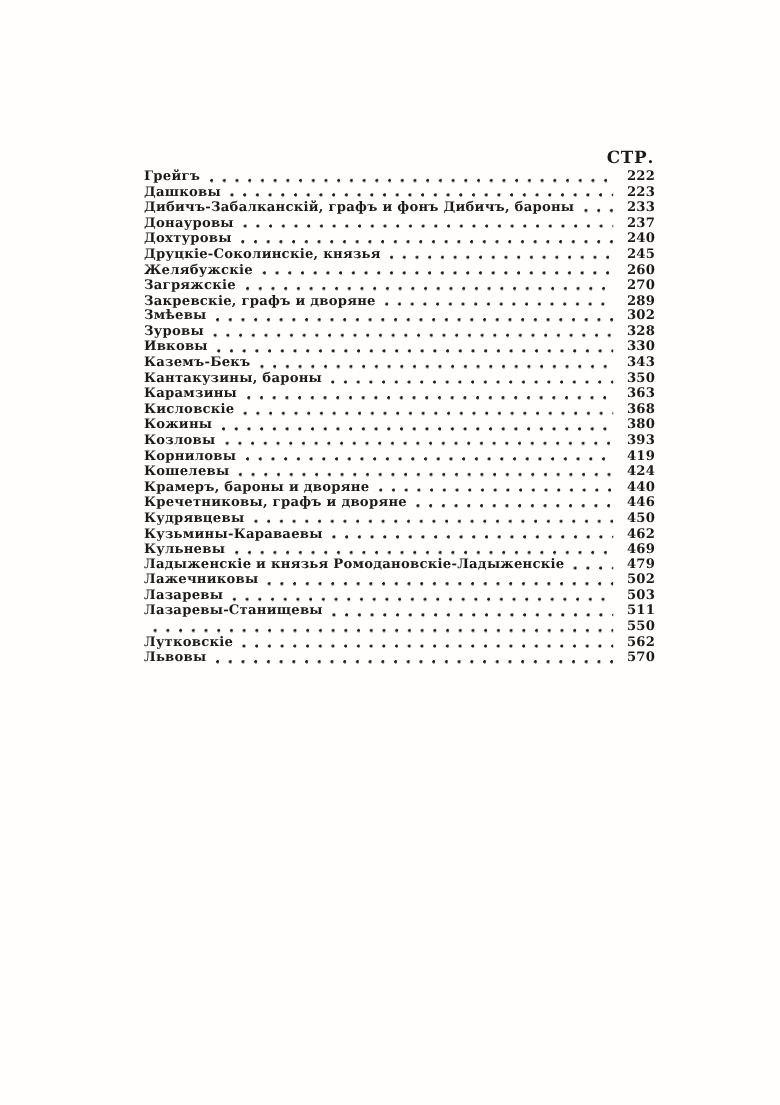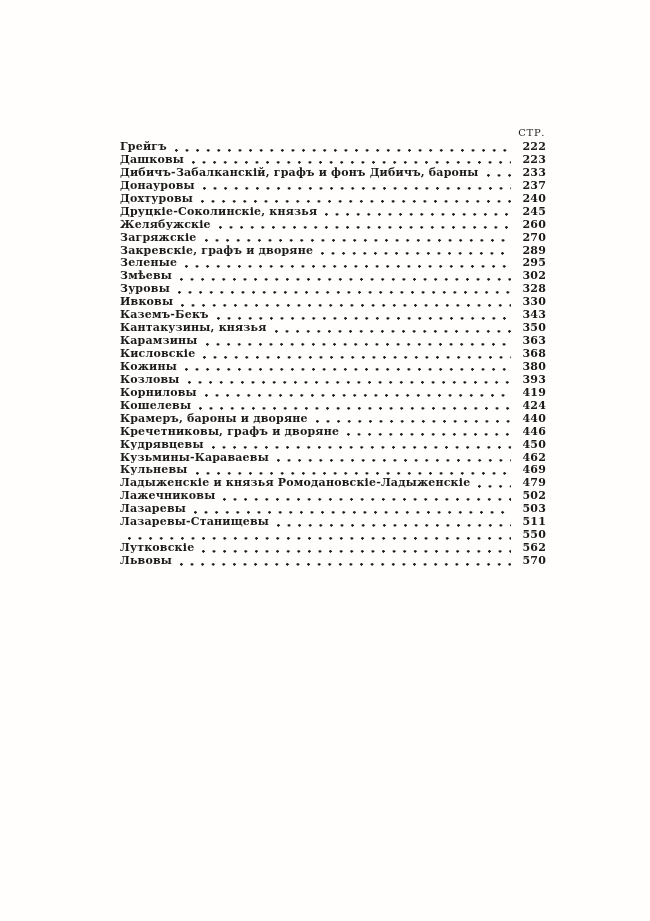--- a/index.html
+++ b/index.html
@@ -17,22 +17,22 @@
     overflow: hidden;
   }
   .content {
     position: absolute;
     left: 120px;
     top: 127px;
     width: 426px;
   }
   .col-header {
     text-align: right;
-    font-size: 10px;
-    font-weight: normal;
+    font-size: 14px;
+    font-weight: bold;
     letter-spacing: 0.6px;
     height: 14px;
     line-height: 11px;
     padding-right: 1px;
   }
   .toc-list {
     width: 100%;
   }
   .row {
     display: flex;
@@ -114,25 +114,20 @@
     <span class="leader"></span>
     <span class="pagenum">270</span>
   </div>
 
   <div class="row">
     <span class="name">Закревскіе, графъ и дворяне</span>
     <span class="leader"></span>
     <span class="pagenum">289</span>
   </div>
 
-  <div class="row">
-    <span class="name">Зеленые</span>
-    <span class="leader"></span>
-    <span class="pagenum">295</span>
-  </div>
 
   <div class="row">
     <span class="name">Змѣевы</span>
     <span class="leader"></span>
     <span class="pagenum">302</span>
   </div>
 
   <div class="row">
     <span class="name">Зуровы</span>
     <span class="leader"></span>
@@ -147,21 +142,21 @@
 
 
   <div class="row">
     <span class="name">Каземъ-Бекъ</span>
     <span class="leader"></span>
     <span class="pagenum">343</span>
   </div>
 
 
   <div class="row">
-    <span class="name">Кантакузины, князья</span>
+    <span class="name">Кантакузины, бароны</span>
     <span class="leader"></span>
     <span class="pagenum">350</span>
   </div>
 
   <div class="row">
     <span class="name">Карамзины</span>
     <span class="leader"></span>
     <span class="pagenum">363</span>
   </div>
 

